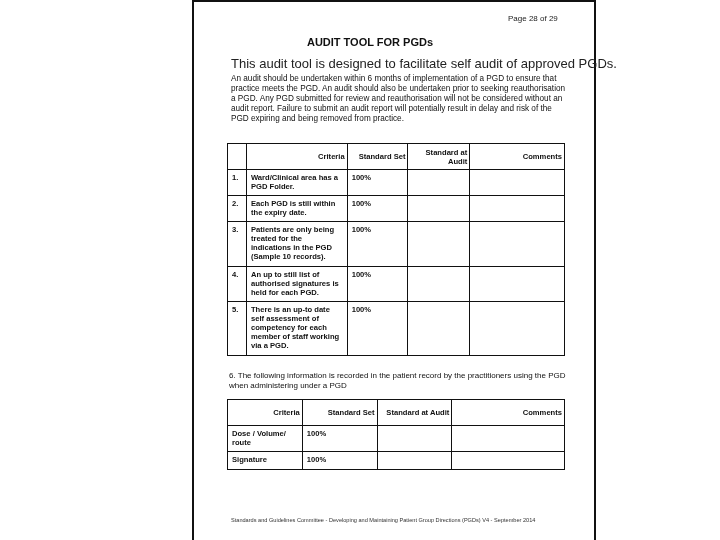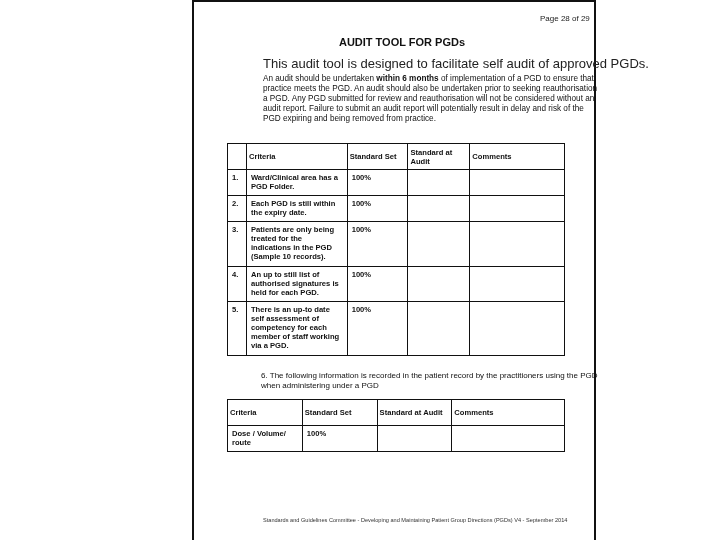--- a/index.html
+++ b/index.html
@@ -1,28 +1,28 @@
 <!DOCTYPE html>
 <html><head>
 <meta charset="utf-8">
 <style>
   html, body { margin:0; padding:0; }
   body { width:720px; height:540px; background:#ffffff; position:relative; overflow:hidden;
          font-family:"Liberation Sans", sans-serif; color:#111; }
   .page { position:absolute; left:192px; top:0; width:404px; height:540px;
           border-left:2px solid #111; border-right:2px solid #111; border-top:2px solid #111; box-sizing:border-box; background:#fff; }
-  .abs { position:absolute;margin-left:32px; }
+  .abs { position:absolute; }
   .page-num { left:508px; top:14px; font-size:8px; color:#222; }
   .title { left:192px; width:356px; top:36px; text-align:center; font-size:11px; font-weight:bold; }
   .intro { left:231px; top:56px; font-size:13px; color:#222; }
   .para { left:231px; top:74px; width:340px; font-size:8.2px; line-height:10px; }
-  .para b { font-weight:bold; }
+  .para b { font-weight:normal; }
   table { position:absolute; border-collapse:collapse; font-size:7.6px; font-weight:bold; }
   td, th { border:1.5px solid #111; vertical-align:top; padding:3px 4px 0 4px; box-sizing:border-box; }
-  th { vertical-align:middle; text-align:left; font-weight:bold; padding:2px; line-height:9px; }
+  th { vertical-align:middle; text-align:right; font-weight:bold; padding:2px; line-height:9px; }
   .t1 { left:227px; top:143px; width:338px; }
   .t2 { left:227px; top:399px; width:338px; }
   .sec6 { left:229px; top:371px; width:345px; font-size:8px; line-height:10px; }
   .footer { left:231px; top:517px; font-size:5.6px; color:#333; }
 </style>
 </head>
 <body>
 
 <div class="page"></div>
 
@@ -100,16 +100,22 @@
     <th>Standard Set</th>
     <th>Standard at Audit</th>
     <th>Comments</th>
   </tr>
   <tr style="height:26px">
     <td>Dose / Volume/ route</td>
     <td>100%</td>
     <td></td>
     <td></td>
   </tr>
+  <tr style="height:18px">
+    <td>Signature</td>
+    <td>100%</td>
+    <td></td>
+    <td></td>
+  </tr>
 </tbody>
   </table>
 
 <div class="abs footer">Standards and Guidelines Committee - Developing and Maintaining Patient Group Directions (PGDs) V4 - September 2014</div>
 
 </body></html>

